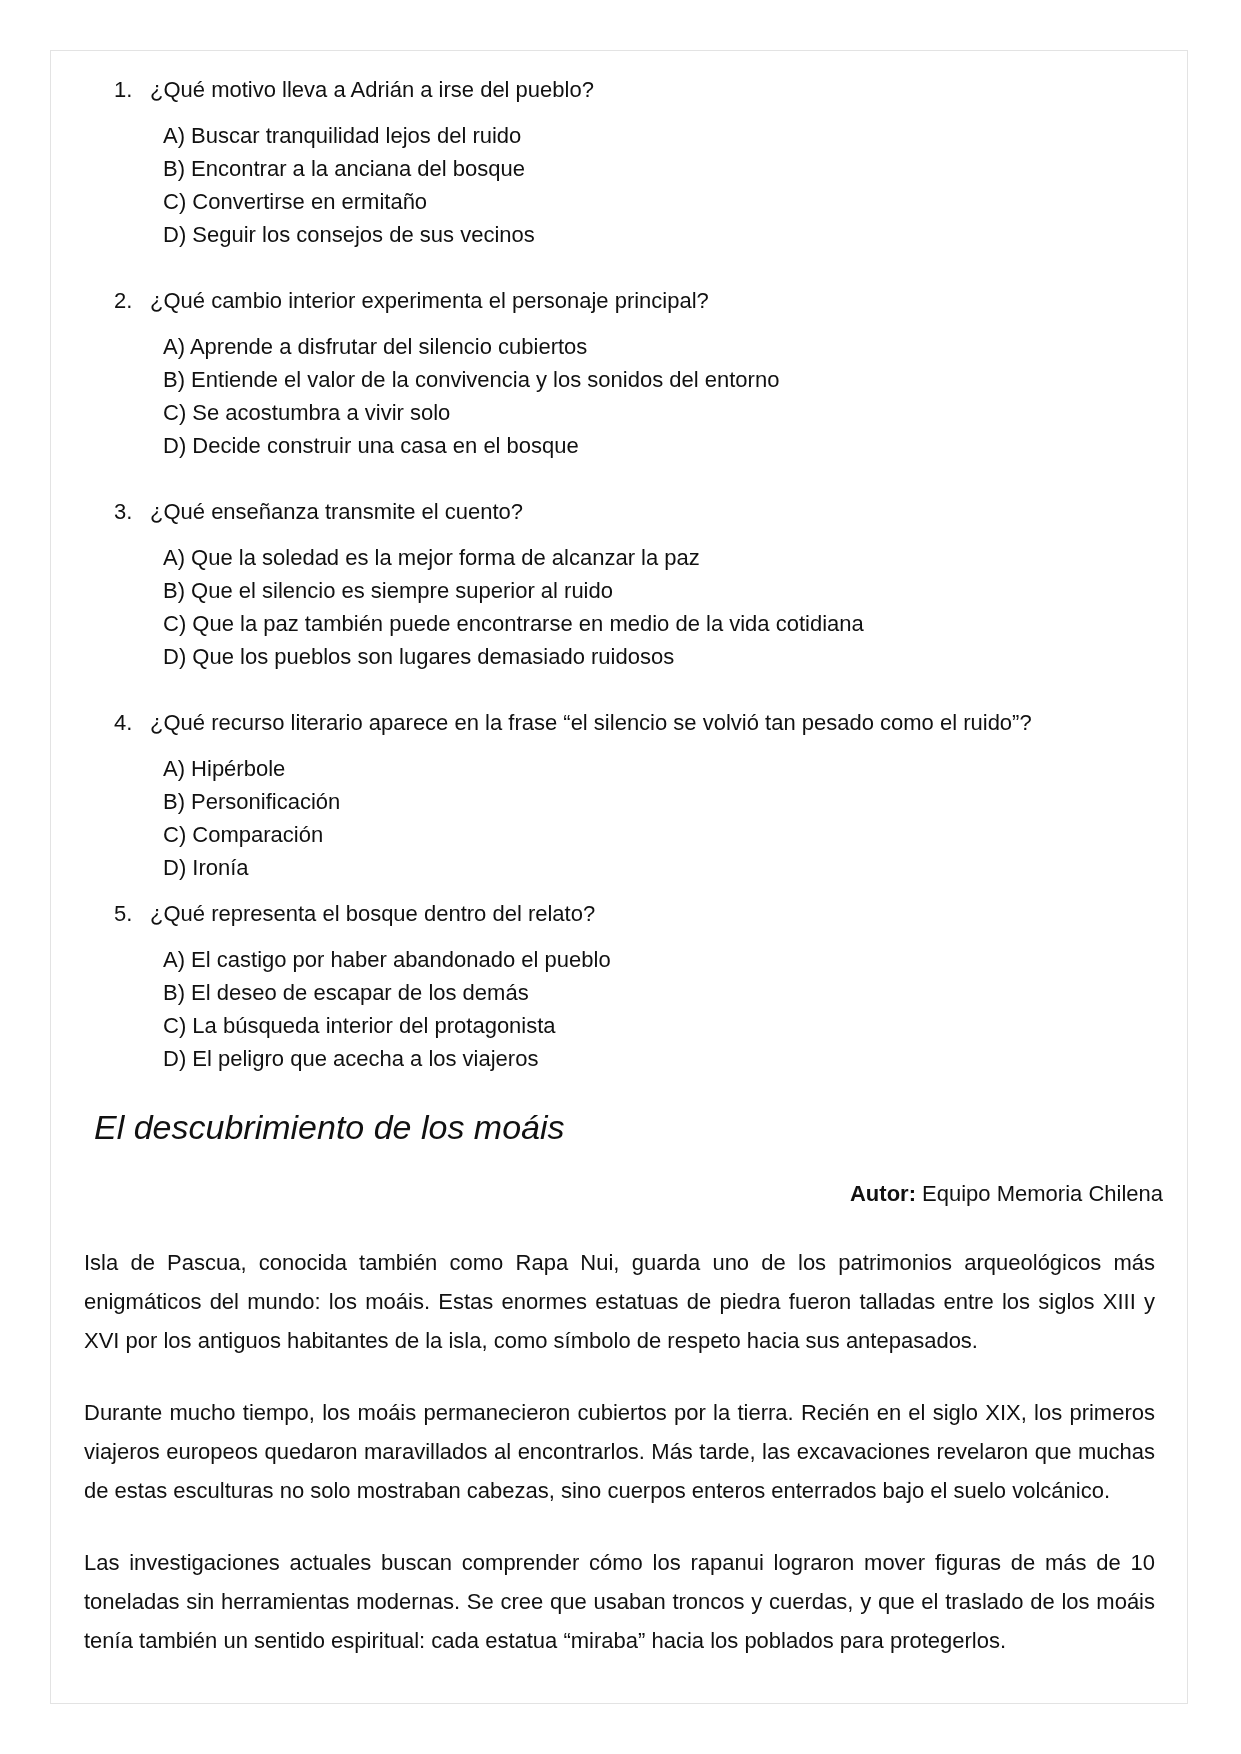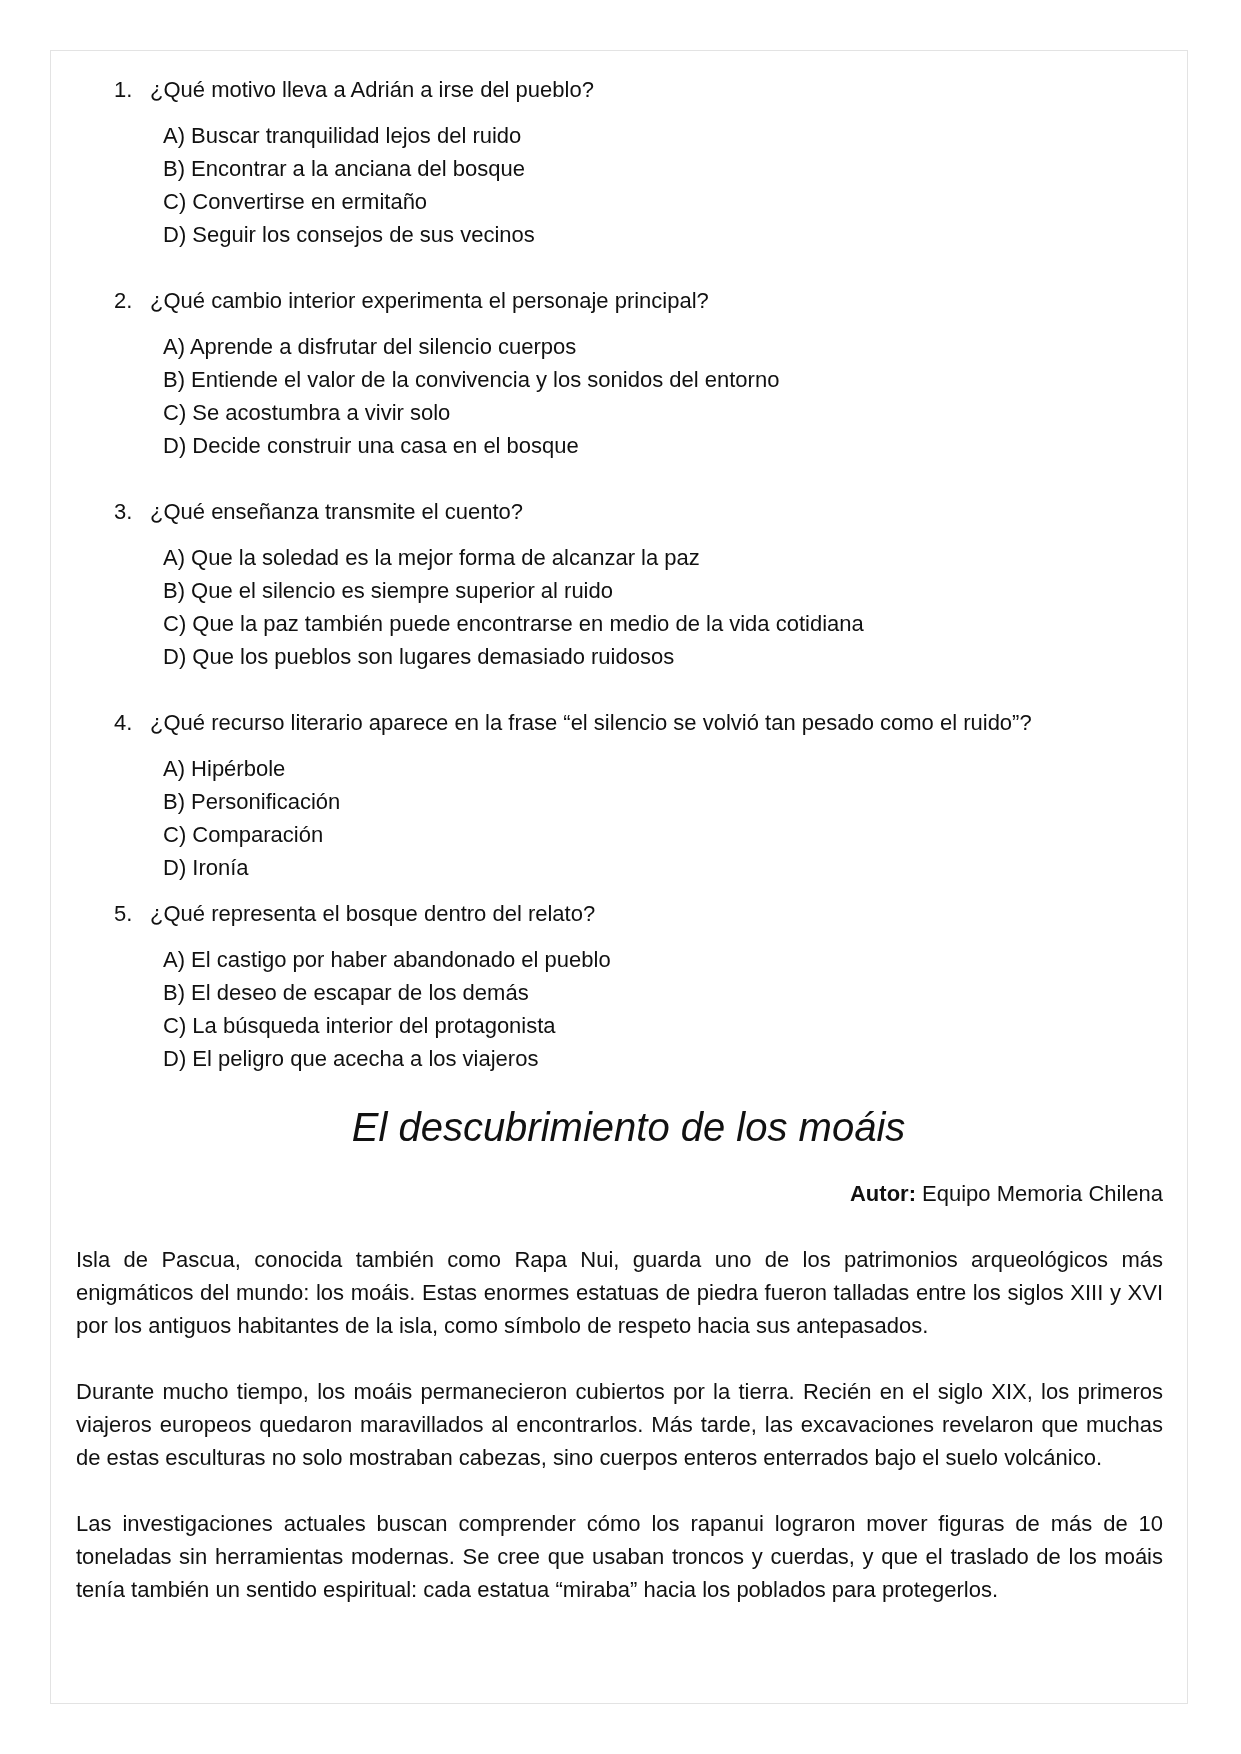--- a/index.html
+++ b/index.html
@@ -55,41 +55,40 @@
       margin: 13px;
       padding: 0;
       list-style: none;
     }
     .option {
       display: block;
       font-size: 22px;
       line-height: 33px;
     }
     .title {
-      text-align: center;
       font-style: italic;
-      font-size: 40px;
+      font-size: 34px;
       line-height: 40px;
       margin: 32px 0 30px 0;
       font-weight: normal;
       padding-left: 18px;
     }
     .meta {
       font-size: 22px;
       line-height: 33px;
       text-align: right;
     }
     .meta-label {
       font-weight: bold;
     }
     .para {
       font-size: 22px;
-      line-height: 33px;
+      line-height: 39px;
       text-align: justify;
-      margin: 0;
+      margin: 8px;
     }
     .para + .para {
       margin-top: 33px;
     }
     .meta-block {
       margin-bottom: 33px;
     }
   </style>
 </head>
 <body>
@@ -106,21 +105,21 @@
           <li class="option">B) Encontrar a la anciana del bosque</li>
           <li class="option">C) Convertirse en ermitaño</li>
           <li class="option">D) Seguir los consejos de sus vecinos</li>
         </ul>
       </li>
 
       <li class="question gap-after">
         <span class="q-num">2.</span>
         <span class="q-text">¿Qué cambio interior experimenta el personaje principal?</span>
         <ul class="options">
-          <li class="option">A) Aprende a disfrutar del silencio cuerpos</li>
+          <li class="option">A) Aprende a disfrutar del silencio cubiertos</li>
           <li class="option">B) Entiende el valor de la convivencia y los sonidos del entorno</li>
           <li class="option">C) Se acostumbra a vivir solo</li>
           <li class="option">D) Decide construir una casa en el bosque</li>
         </ul>
       </li>
 
       <li class="question gap-after">
         <span class="q-num">3.</span>
         <span class="q-text">¿Qué enseñanza transmite el cuento?</span>
         <ul class="options">

